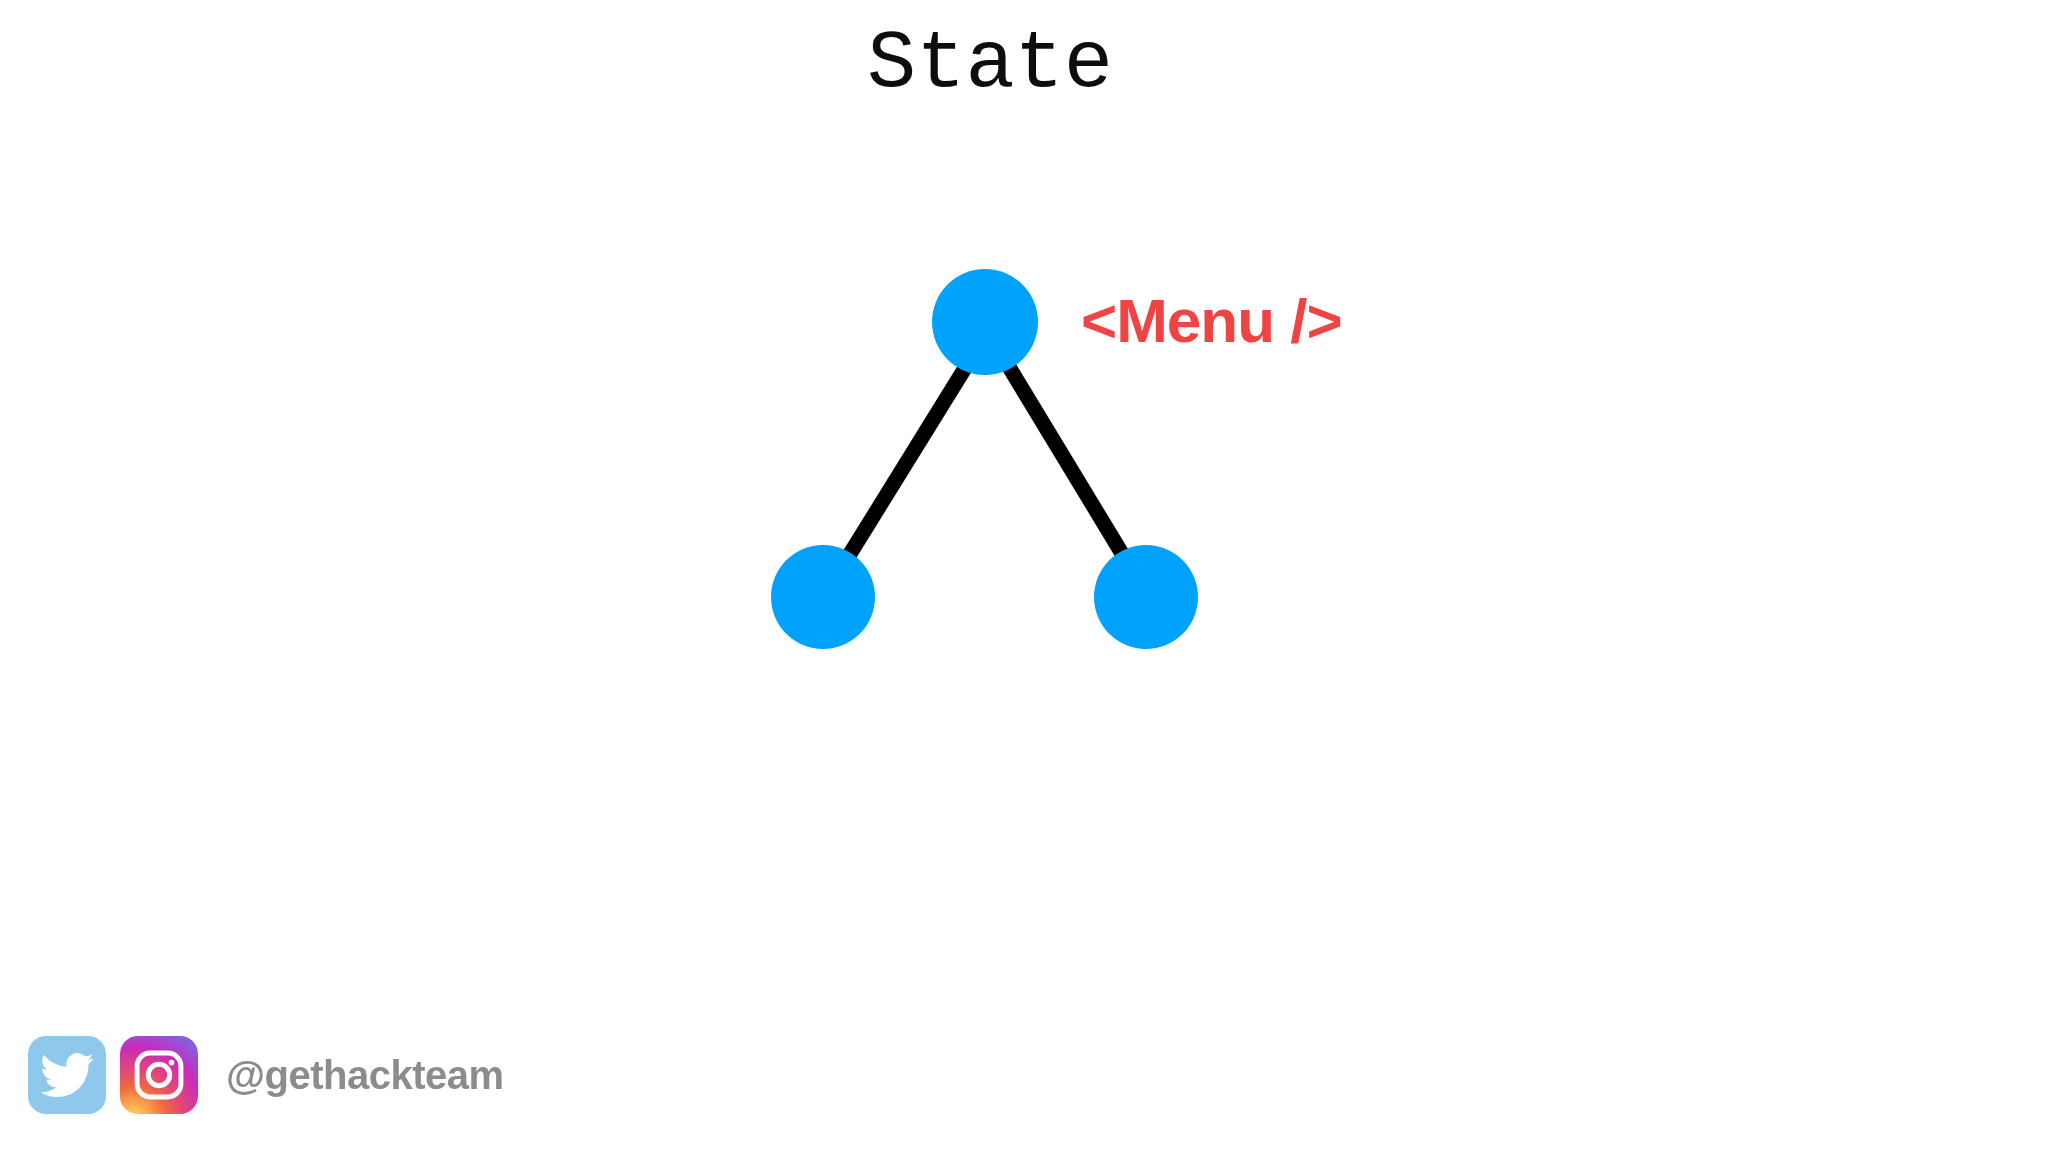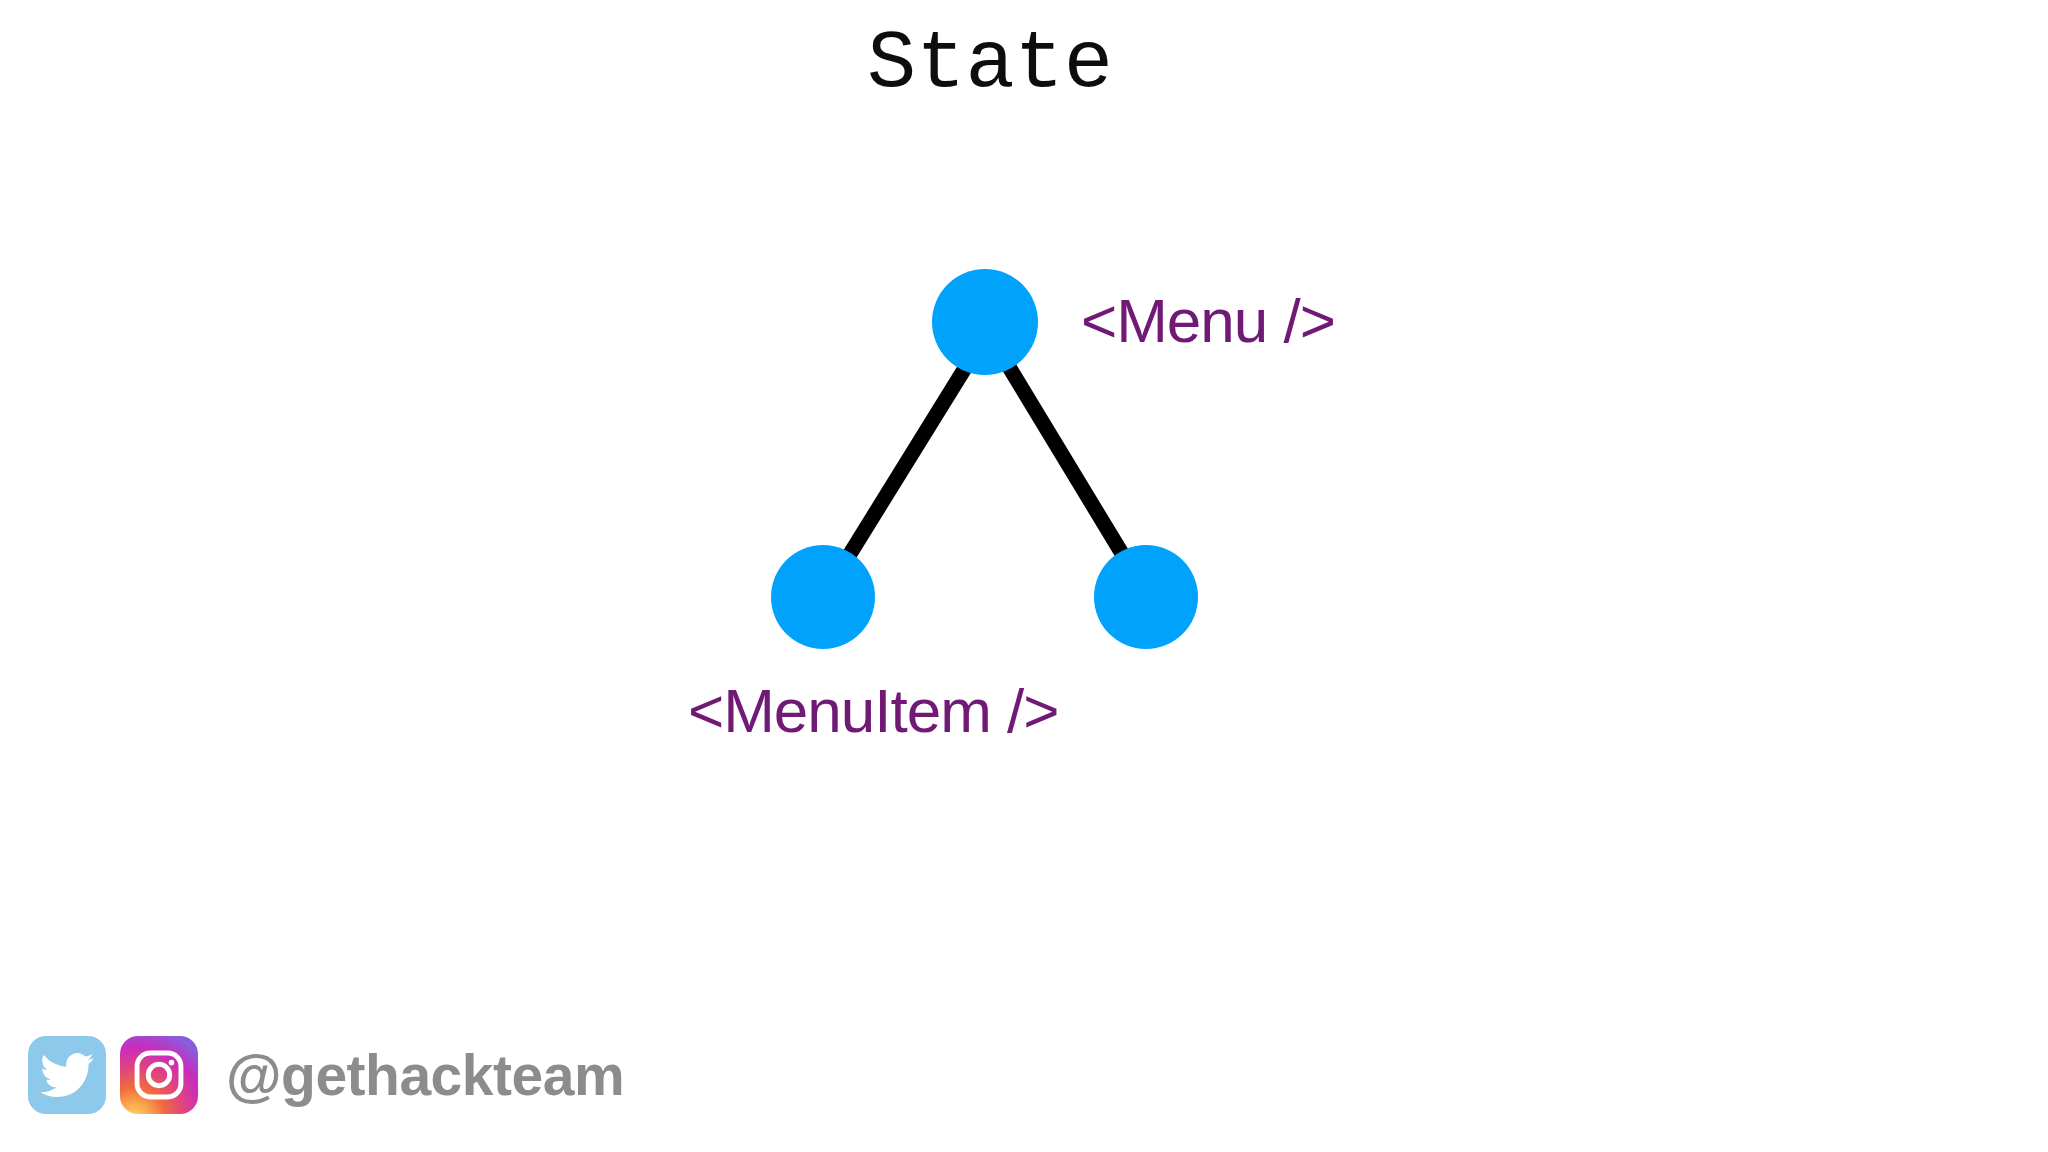--- a/index.html
+++ b/index.html
@@ -69,22 +69,22 @@
   .node-child-right {
     width: 104px;
     height: 104px;
     left: 1094px;
     top: 545px;
   }
 
   .node-label {
     position: absolute;
     font-family: "Liberation Sans", sans-serif;
-    font-weight: normal;
-    color: #701a75;
+    font-weight: bold;
+    color: #ef4444;
     white-space: nowrap;
     line-height: 1;
   }
   .label-menu {
     left: 1081px;
     top: 290px;
     font-size: 62px;
     letter-spacing: -1px;
   }
   .label-menuitem {
@@ -115,21 +115,21 @@
   .icon-twitter {
     background: #8ec9ec;
   }
   .icon-instagram {
     background: radial-gradient(circle at 18% 105%, #ffd76a 0%, #f9a24b 16%, #f06a3f 30%, #e0457d 48%, #c92bbb 68%, #8a5ddd 88%, #6a63dd 100%);
   }
   .social-handle {
     margin-left: 14px;
     font-family: "Liberation Sans", sans-serif;
     font-weight: bold;
-    font-size: 57px;
+    font-size: 40px;
     color: #8c8c8c;
     letter-spacing: -0.5px;
     line-height: 1;
     white-space: nowrap;
   }
 </style>
 </head>
 <body>
 
 <div class="slide-title">State</div>
@@ -142,21 +142,20 @@
   </svg>
 
   <div class="graph-node node-root"></div>
 
   <div class="graph-node node-child-left"></div>
 
   <div class="graph-node node-child-right"></div>
 
   <div class="node-label label-menu">&lt;Menu /&gt;</div>
 
-  <div class="node-label label-menuitem">&lt;MenuItem /&gt;</div>
 </div>
 
 <div class="footer-social">
 
   <div class="social-icon icon-twitter">
     <svg width="54" height="54" viewBox="0 0 24 24" aria-hidden="true">
       <path fill="#ffffff" d="M23.95 4.57a10 10 0 0 1-2.82.77 4.96 4.96 0 0 0 2.16-2.72 9.9 9.9 0 0 1-3.12 1.19 4.92 4.92 0 0 0-8.38 4.48A13.98 13.98 0 0 1 1.67 3.15a4.92 4.92 0 0 0 1.52 6.57 4.9 4.9 0 0 1-2.23-.62v.06a4.92 4.92 0 0 0 3.95 4.83 4.96 4.96 0 0 1-2.22.08 4.93 4.93 0 0 0 4.6 3.42A9.88 9.88 0 0 1 0 19.54a13.94 13.94 0 0 0 7.55 2.21c9.06 0 14.01-7.5 14.01-14.01 0-.21 0-.42-.015-.63a10 10 0 0 0 2.405-2.54z"></path>
     </svg>
   </div>
 

